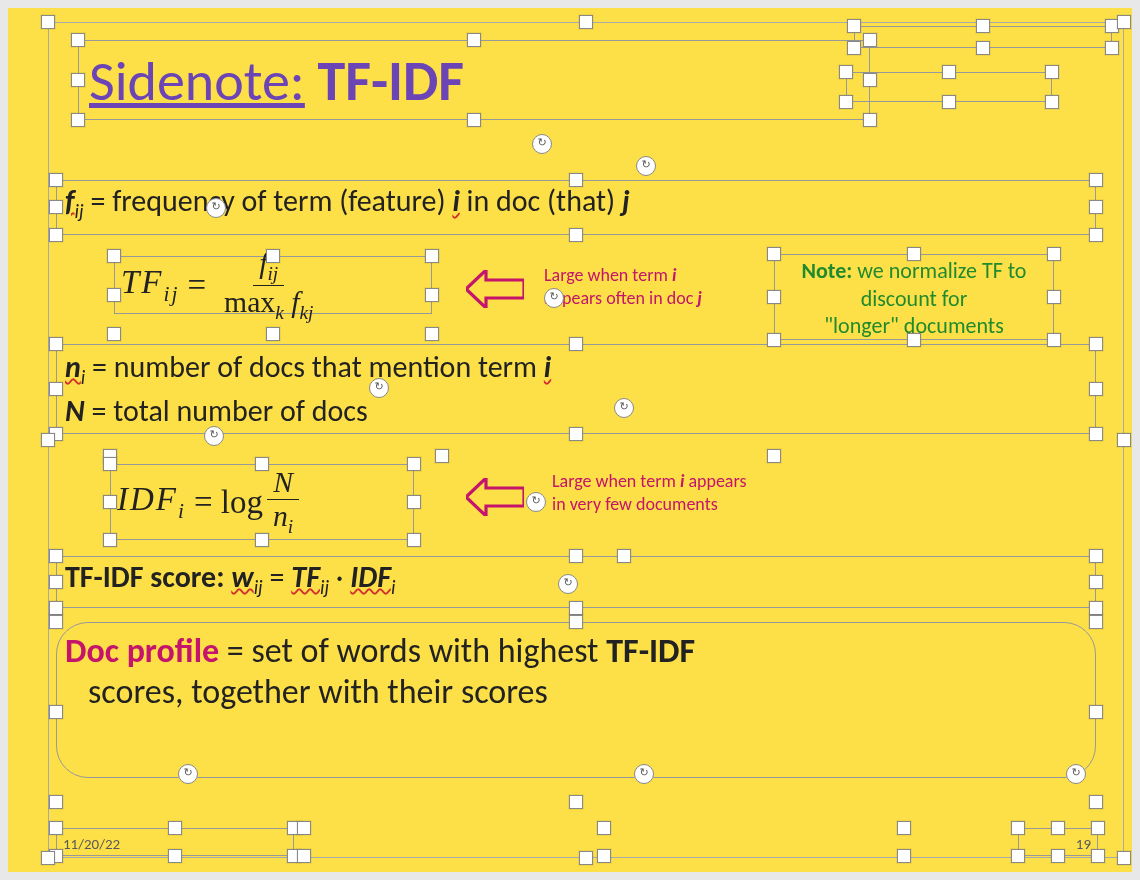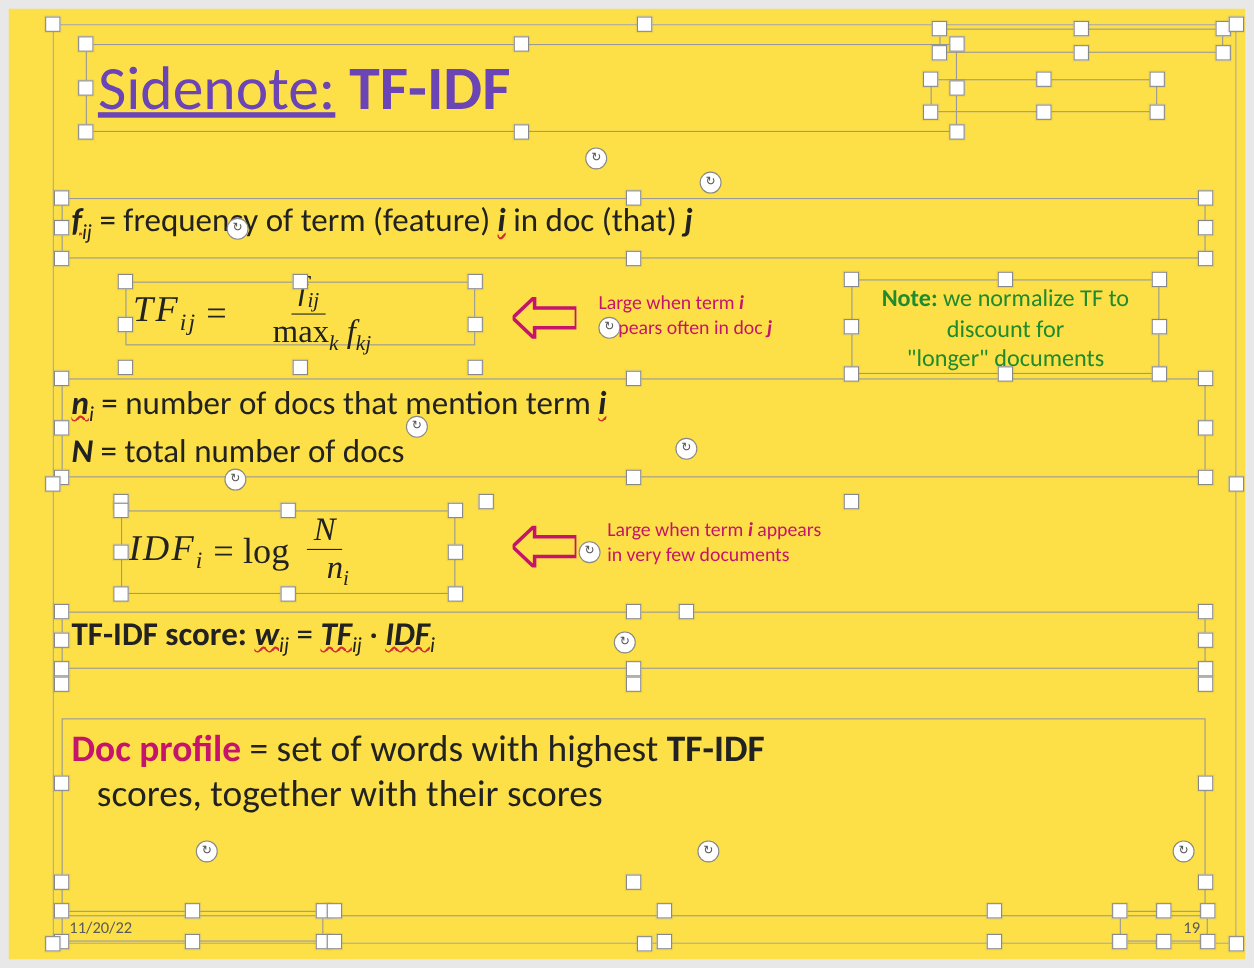--- a/index.html
+++ b/index.html
@@ -83,21 +83,21 @@
     height: 100%;
   }
   .equation .frac {
     display: inline-flex;
     flex-direction: column;
     align-items: center;
     vertical-align: middle;
     margin: 0 4px;
   }
   .equation .frac .num { border-bottom: 1.6px solid #222; padding: 0 6px; font-size: 0.9em; }
-  .equation .frac .den { padding: 0 6px; font-size: 0.9em; margin-left: 24px; }
+  .equation .frac .den { padding: 0 6px; font-size: 0.9em; }
   .pink-note {
     font-size: 18px;
     color: #c4146b;
     padding: 2px 8px;
     line-height: 1.25;
   }
   .green-note {
     font-size: 22px;
     color: #1f8a2e;
     padding: 2px 8px;
@@ -293,21 +293,21 @@
   <div class="h" style="left:48px; top:574px;"></div>
     <div class="h" style="left:1088px; top:574px;"></div>
   <div class="h" style="left:48px; top:600px;"></div>
     <div class="h" style="left:568px; top:600px;"></div>
     <div class="h" style="left:1088px; top:600px;"></div>
   <div class="refresh" style="left:560px; top:576px;"></div>
 
   <div class="h" style="left:616px; top:548px;"></div>
   <div class="refresh" style="left:616px; top:400px;"></div>
 
-  <div class="obj" style="left:48px; top:645px; width:1040px; height:180px;">
+  <div class="obj" style="left:48px; top:614px; width:1040px; height:156px;border-radius:32px;">
     <div class="body-text" style="font-size:34px; padding-top:8px;">
       <b style="color:#c4146b;">Doc profile</b><span> = set of words with highest </span><b>TF-IDF</b><br>
       &nbsp;&nbsp;<span> scores, together with their scores</span>
     </div>
   </div>
   <div class="h" style="left:48px; top:614px;"></div>
     <div class="h" style="left:568px; top:614px;"></div>
     <div class="h" style="left:1088px; top:614px;"></div>
   <div class="h" style="left:48px; top:704px;"></div>
     <div class="h" style="left:1088px; top:704px;"></div>

